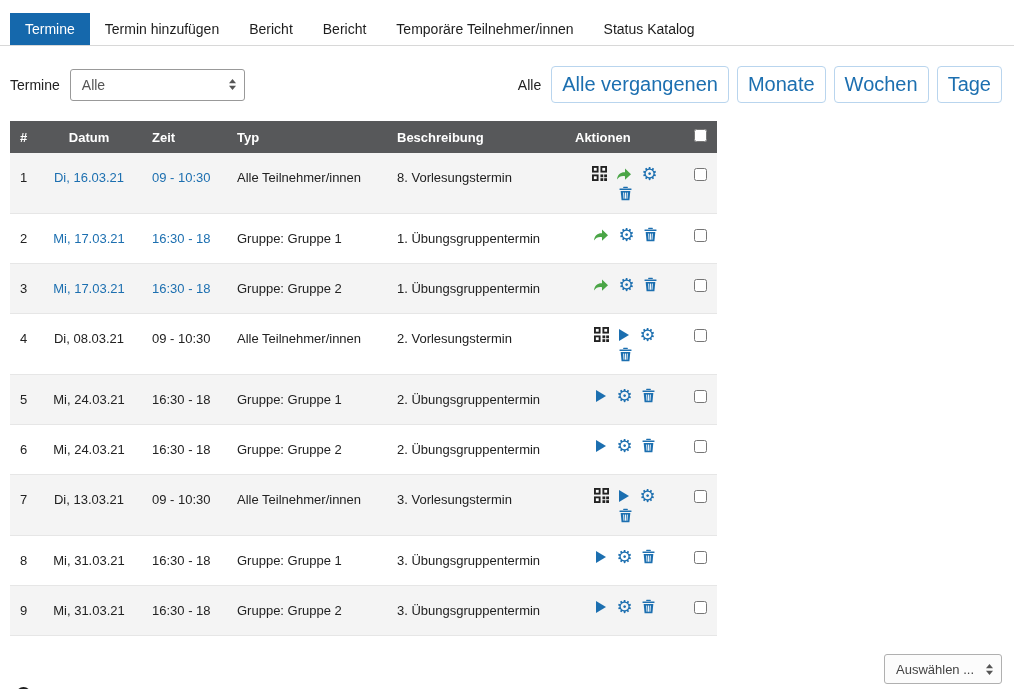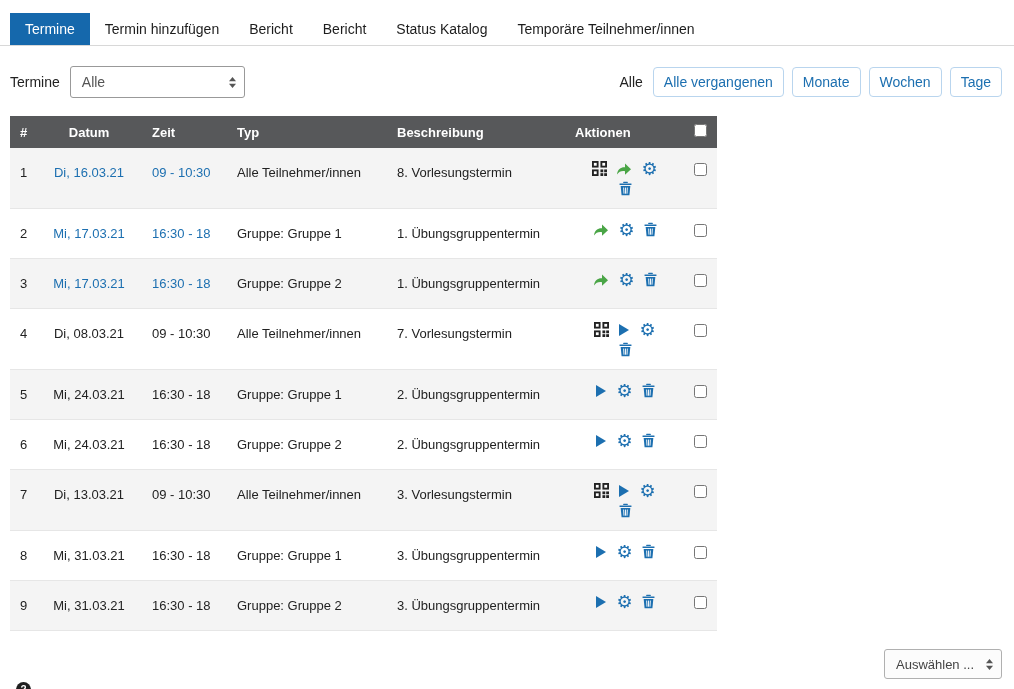--- a/index.html
+++ b/index.html
@@ -27,21 +27,21 @@
     height:32px;min-width:175px;background:#fff;border:1px solid #999;border-radius:3px;
     display:inline-flex;align-items:center;justify-content:space-between;
     padding:0 7px 0 11px;font-size:14px;color:#555;cursor:pointer;
   }
   .selectbox.small{height:30px;min-width:118px;font-size:13px;color:#444;border-color:#b0b0b0;background:#fcfcfc;}
   .stepper{display:inline-flex;flex-direction:column;align-items:center;margin-left:10px;color:#555;}
   .range{margin-left:auto;display:flex;align-items:center;gap:8px;}
   .range-label{font-size:14px;color:#222;margin-right:2px;}
   .range-btn{
     background:#fff;border:1px solid #b9d5ee;border-radius:4px;color:var(--accent);
-    font-family:inherit;font-size:14px;padding:6px 10px;cursor:pointer;white-space:nowrap;
+    font-family:inherit;font-size:20px;padding:6px 10px;cursor:pointer;white-space:nowrap;
   }
   
   table{border-collapse:collapse;table-layout:fixed;width:707px;margin:18px 0 0 10px;}
   thead th{
     background:var(--thead-bg);color:#fff;font-size:13px;font-weight:bold;
     text-align:left;padding:8px;white-space:nowrap;
   }
   th.c-num{width:34px;padding-left:10px;}
   th.c-date{width:100px;text-align:center;padding-right:18px;}
   th.c-time{width:85px;margin-left:36px;}
@@ -78,22 +78,22 @@
   }
 </style>
 </head>
 <body>
 
 <div class="tabbar">
   <div class="tab active">Termine</div>
   <div class="tab">Termin hinzufügen</div>
   <div class="tab">Bericht</div>
   <div class="tab">Bericht</div>
+  <div class="tab">Temporäre Teilnehmer/innen</div>
   <div class="tab">Status Katalog</div>
-  <div class="tab">Temporäre Teilnehmer/innen</div>
 </div>
 
 <div class="filterbar">
   <span class="filter-label">Termine</span>
   <div class="selectbox">
     <span>Alle</span>
     <span class="stepper">
       <svg width="9" height="13" viewBox="0 0 9 13">
           <path d="M4.5 1 L8 5.2 L1 5.2 Z" fill="currentColor"></path>
           <path d="M1 7.8 L8 7.8 L4.5 12 Z" fill="currentColor"></path>
@@ -230,21 +230,21 @@
         </div>
       </td>
       <td class="c-chk"><input type="checkbox" style=""></td>
     </tr>
 
     <tr>
       <td class="c-num">4</td>
       <td class="c-date">Di, 08.03.21</td>
       <td class="c-time">09 - 10:30</td>
       <td>Alle Teilnehmer/innen</td>
-      <td>7. Vorlesungstermin</td>
+      <td>2. Vorlesungstermin</td>
       <td class="c-act">
         <div class="action-line">
           <span class="icon i-grid">
               <svg width="15" height="15" viewBox="0 0 16 16" fill="currentColor">
                 <rect x="0" y="0" width="7" height="7"></rect>
                 <rect x="2" y="2" width="3" height="3" fill="#fff"></rect>
                 <rect x="9" y="0" width="7" height="7"></rect>
                 <rect x="11" y="2" width="3" height="3" fill="#fff"></rect>
                 <rect x="0" y="9" width="7" height="7"></rect>
                 <rect x="2" y="11" width="3" height="3" fill="#fff"></rect>

